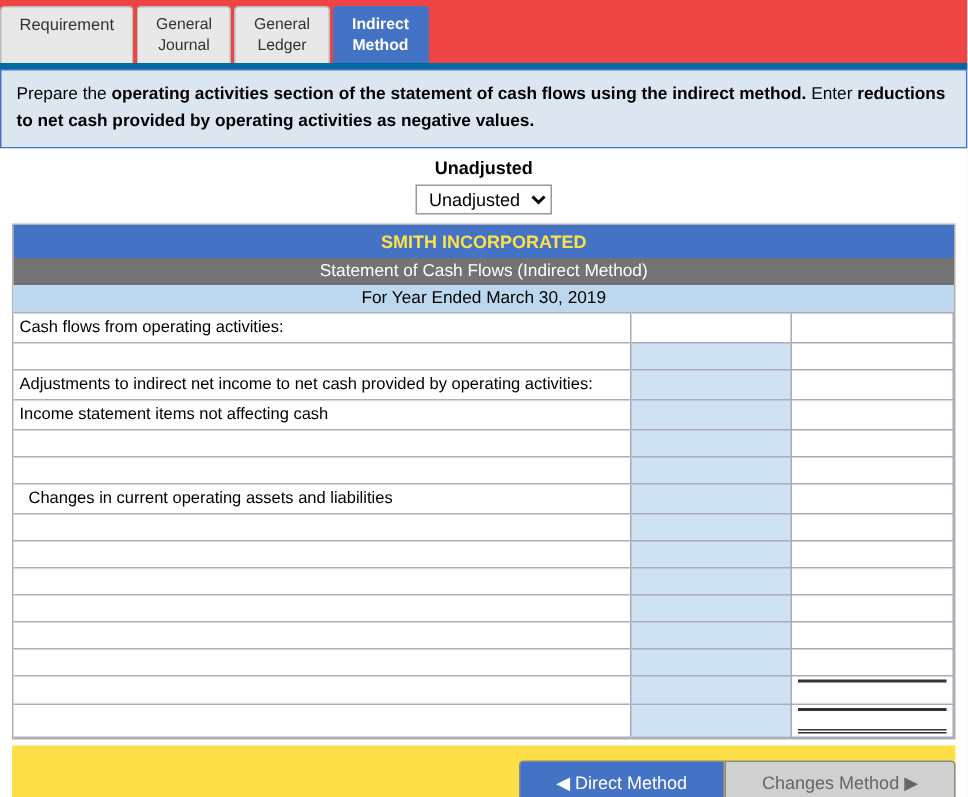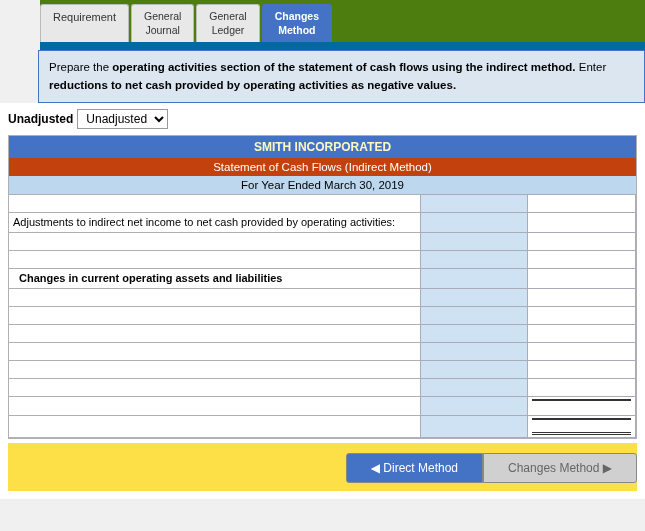--- a/index.html
+++ b/index.html
@@ -7,24 +7,23 @@
       font-family: Arial, sans-serif;
       font-size: 12px;
       background: #f0f0f0;
       width: 645px;
       min-height: 531px;
     }
 
     
     .tabs {
       display: flex;
-      background: #4d7c0f;
-      border-bottom: 8px solid #0369a1;
+      background: #ef4444;
+      border-bottom: 4px solid #0369a1;
       padding-top: 4px;
-      margin-left: 40px;
     }
     .tab {
       padding: 5px 12px;
       font-size: 11px;
       border: 1px solid #bbb;
       border-bottom: none;
       background: #e8e8e8;
       cursor: pointer;
       text-align: center;
       min-width: 60px;
@@ -41,33 +40,33 @@
     }
 
     
     .instruction-box {
       background: #dce6f1;
       border: 1px solid #4472c4;
       padding: 8px 10px;
       font-size: 11.5px;
       line-height: 1.5;
       color: #000;
-      margin-left: 38px;
     }
     .instruction-box b {
       font-weight: bold;
     }
 
     
     .dropdown-area {
       padding: 6px 8px;
       display: flex;
       align-items: center;
       gap: 4px;
       background: white;
+      flex-direction: column;
     }
     .dropdown-label {
       font-size: 12px;
       font-weight: bold;
     }
     .dropdown-select {
       font-size: 12px;
       border: 1px solid #999;
       padding: 1px 4px;
       background: white;
@@ -75,28 +74,28 @@
 
     
     .content-area {
       background: white;
       padding: 0 8px 8px 8px;
     }
 
     
     .table-header {
       background: #4472c4;
-      color: #fef9c3;
+      color: #fde047;
       text-align: center;
       padding: 4px;
       font-size: 12px;
       font-weight: bold;
     }
     .table-subheader {
-      background: #c2410c;
+      background: #737373;
       color: white;
       text-align: center;
       padding: 3px;
       font-size: 11.5px;
     }
     .table-subheader2 {
       background: #bdd7ee;
       text-align: center;
       padding: 3px;
       font-size: 11.5px;
@@ -171,21 +170,21 @@
   </style>
 </head>
 <body>
 
 <div class="tabs">
   <div class="tab">Requirement</div>
   <div class="tab" style="white-space:pre-line; font-size:10.5px;">General
 Journal</div>
   <div class="tab" style="white-space:pre-line; font-size:10.5px;">General
 Ledger</div>
-  <div class="tab active" style="white-space:pre-line; font-size:10.5px;">Changes
+  <div class="tab active" style="white-space:pre-line; font-size:10.5px;">Indirect
 Method</div>
 </div>
 
 <div class="instruction-box">
   Prepare the <b>operating activities section of the statement of cash flows using the indirect method.</b>  Enter
   <b>reductions to net cash provided by operating activities as negative values.</b>
 </div>
 
 <div class="dropdown-area">
   <span class="dropdown-label">Unadjusted</span>
@@ -197,47 +196,57 @@
 <div class="content-area">
 
   <div class="outer-table">
     <div class="table-header">SMITH INCORPORATED</div>
     <div class="table-subheader">Statement of Cash Flows (Indirect Method)</div>
     <div class="table-subheader2">For Year Ended March 30, 2019</div>
 
     <table class="data-table">
 
       <tbody>
+          <tr>
+        <td class="label-cell">Cash flows from operating activities:</td>
+        <td class="input-cell-light"><input type="text" style="width: 100%; border: none; outline: none; font-size: 11px;"></td>
+        <td class="input-cell-light"><input type="text" style="width: 100%; border: none; outline: none; font-size: 11px;"></td>
+      </tr>
 
       <tr class="row-empty">
         <td class="label-cell"></td>
         <td class="input-cell"><input type="text" style="width: 100%; border: none; outline: none; font-size: 11px; background: transparent;"></td>
         <td class="input-cell-light"><input type="text" style="width: 100%; border: none; outline: none; font-size: 11px;"></td>
       </tr>
 
       <tr>
         <td class="label-cell">Adjustments to indirect net income to net cash provided by operating activities:</td>
         <td class="input-cell"><input type="text" style="width: 100%; border: none; outline: none; font-size: 11px; background: transparent;"></td>
         <td class="input-cell-light"><input type="text" style="width: 100%; border: none; outline: none; font-size: 11px;"></td>
       </tr>
 
+      <tr>
+        <td class="label-cell">Income statement items not affecting cash</td>
+        <td class="input-cell"><input type="text" style="width: 100%; border: none; outline: none; font-size: 11px; background: transparent;"></td>
+        <td class="input-cell-light"><input type="text" style="width: 100%; border: none; outline: none; font-size: 11px;"></td>
+      </tr>
 
       <tr class="row-empty">
         <td class="label-cell indent"><input type="text" style="width: 100%; border: none; outline: none; font-size: 11px;"></td>
         <td class="input-cell"><input type="text" style="width: 100%; border: none; outline: none; font-size: 11px; background: transparent;"></td>
         <td class="input-cell-light"><input type="text" style="width: 100%; border: none; outline: none; font-size: 11px;"></td>
       </tr>
       <tr class="row-empty">
         <td class="label-cell indent"><input type="text" style="width: 100%; border: none; outline: none; font-size: 11px;"></td>
         <td class="input-cell"><input type="text" style="width: 100%; border: none; outline: none; font-size: 11px; background: transparent;"></td>
         <td class="input-cell-light"><input type="text" style="width: 100%; border: none; outline: none; font-size: 11px;"></td>
       </tr>
 
       <tr>
-        <td class="label-cell indent" style="padding-left:10px;font-weight:bold;">Changes in current operating assets and liabilities</td>
+        <td class="label-cell indent" style="padding-left:10px;">Changes in current operating assets and liabilities</td>
         <td class="input-cell"><input type="text" style="width: 100%; border: none; outline: none; font-size: 11px; background: transparent;"></td>
         <td class="input-cell-light"><input type="text" style="width: 100%; border: none; outline: none; font-size: 11px;"></td>
       </tr>
 
       <tr class="row-empty">
         <td class="label-cell indent2"><input type="text" style="width: 100%; border: none; outline: none; font-size: 11px;"></td>
         <td class="input-cell"><input type="text" style="width: 100%; border: none; outline: none; font-size: 11px; background: transparent;"></td>
         <td class="input-cell-light"><input type="text" style="width: 100%; border: none; outline: none; font-size: 11px;"></td>
       </tr>
       <tr class="row-empty">

